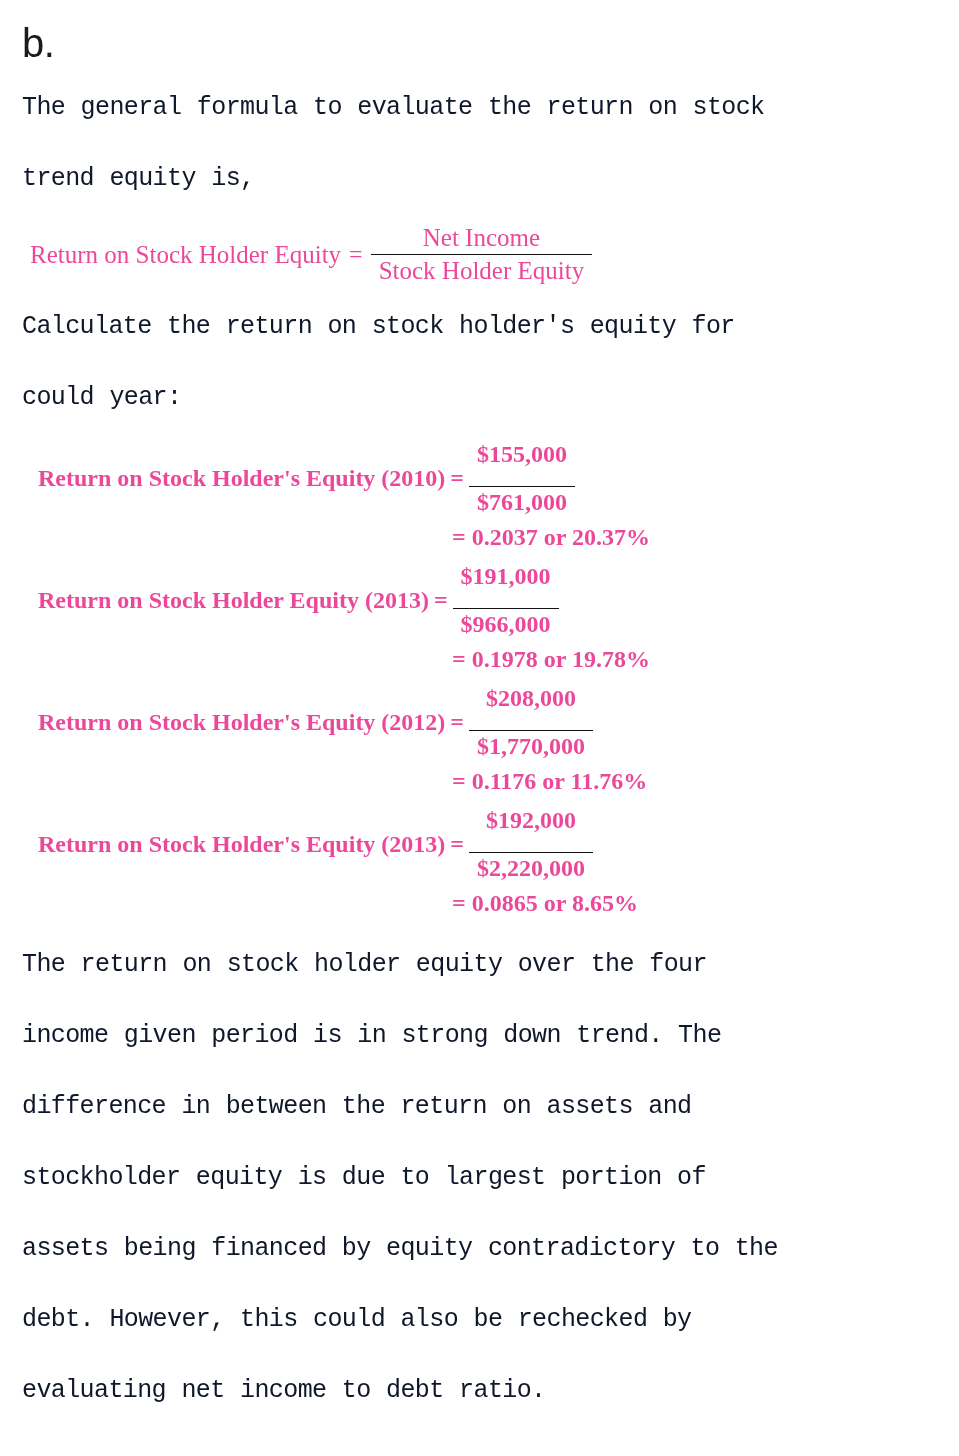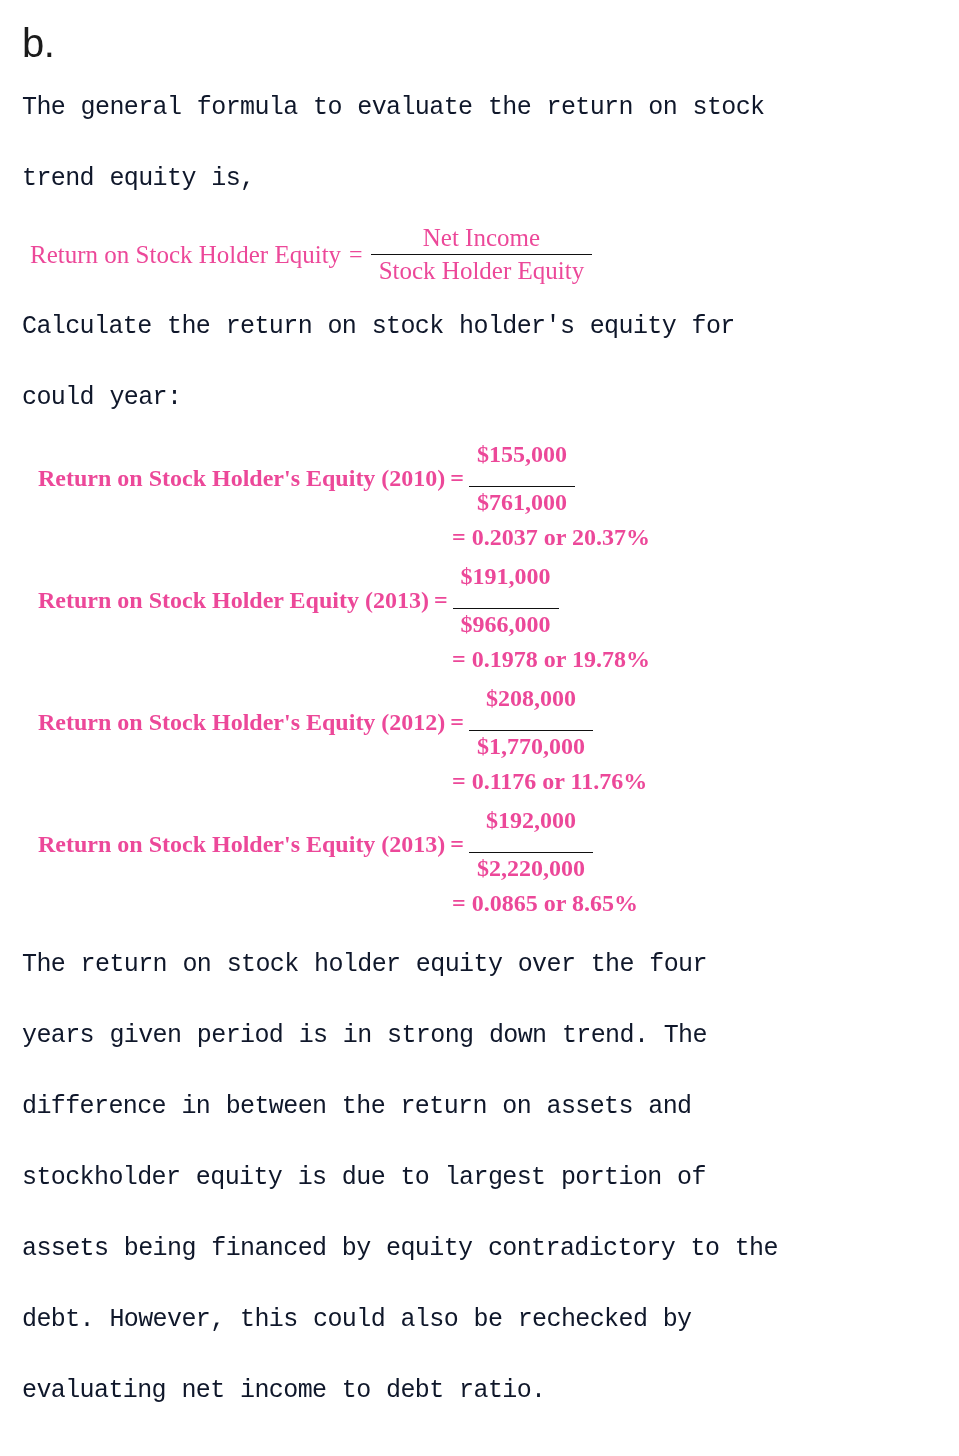--- a/index.html
+++ b/index.html
@@ -179,21 +179,21 @@
         <span class="num">$192,000</span>
         <span class="den">$2,220,000</span>
       </span>
     </div>
     <div class="calc-result math-block">= 0.0865 or 8.65%</div>
 
   </div>
 
   <div class="para body-text">
     <div>The return on stock holder equity over the four</div>
-    <div>years given period is in strong down trend. The</div>
+    <div>income given period is in strong down trend. The</div>
     <div>difference in between the return on assets and</div>
     <div>stockholder equity is due to largest portion of</div>
     <div>assets being financed by equity contradictory to the</div>
     <div>debt. However, this could also be rechecked by</div>
     <div>evaluating net income to debt ratio.</div>
   </div>
 
 </div>
 
 </body></html>

